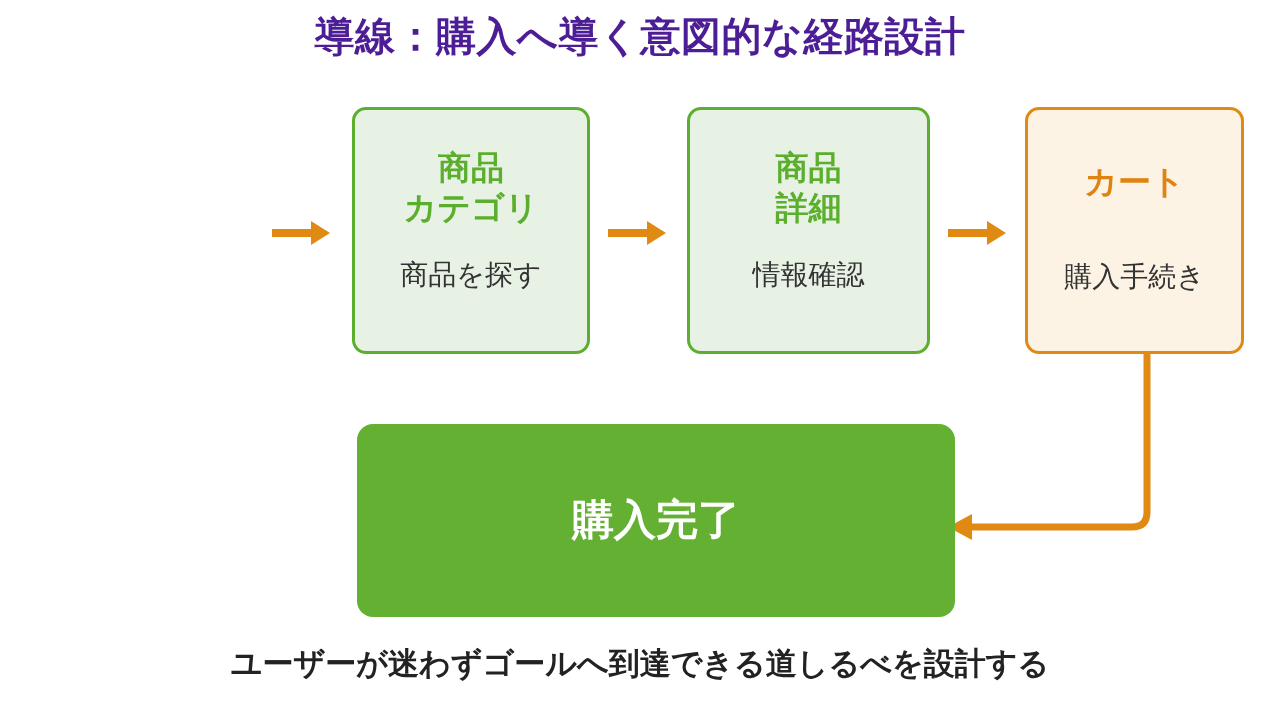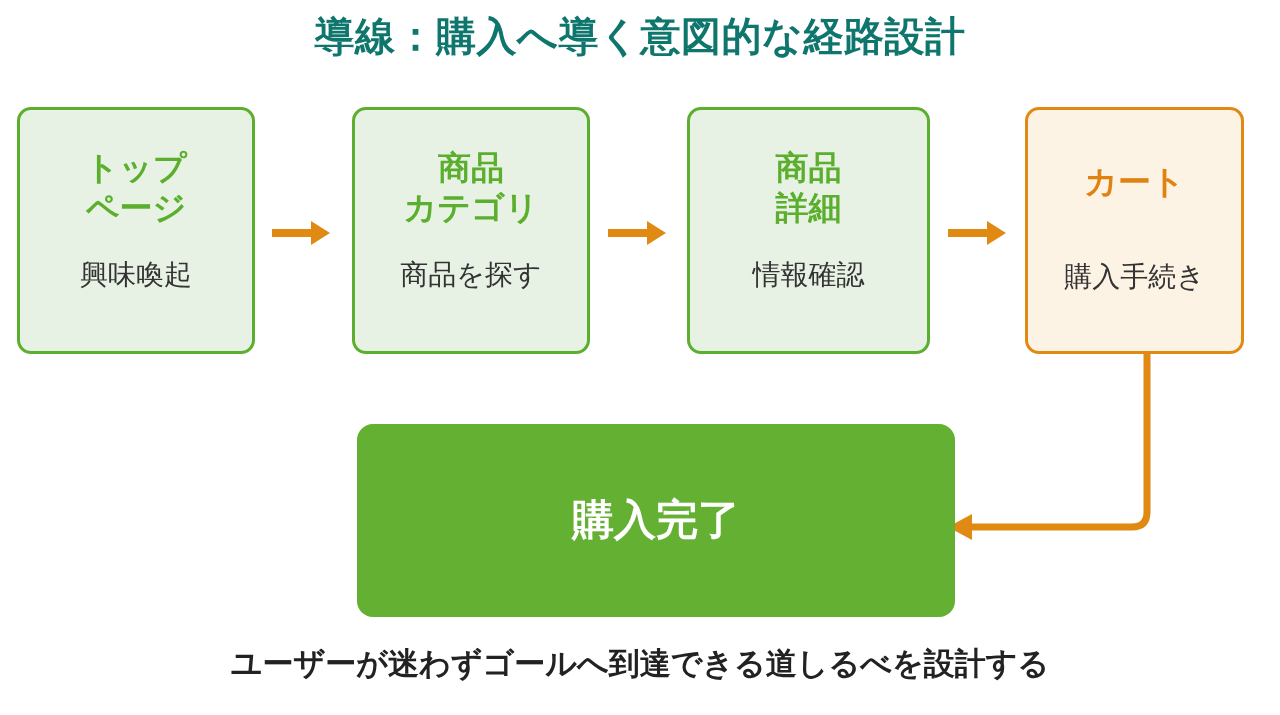--- a/index.html
+++ b/index.html
@@ -25,21 +25,21 @@
 
   
   .title {
     position: absolute;
     left: 0;
     top: 12px;
     width: 1280px;
     text-align: center;
     font-size: 40px;
     font-weight: bold;
-    color: #0f766e;
+    color: #4c1d95;
     letter-spacing: 0.5px;
     line-height: 1.2;
   }
 
   
   .stage {
     position: absolute;
     box-sizing: border-box;
     border-radius: 14px;
     border-width: 3px;
@@ -157,25 +157,20 @@
     line-height: 1.2;
   }
 </style>
 </head>
 <body>
 
 <div id="diagram">
 
   <div class="title">導線：購入へ導く意図的な経路設計</div>
 
-  <div class="stage green" id="stage-0">
-    <div class="stage-title">トップ
-ページ</div>
-    <div class="stage-sub">興味喚起</div>
-  </div>
 
   <div class="arrow-h" id="arrow-0">
     <svg width="62" height="42" viewBox="0 0 62 42" xmlns="http://www.w3.org/2000/svg">
       <path d="M2 17 H41 V9 L60 21 L41 33 V25 H2 Z" fill="#e08a13"></path>
     </svg>
   </div>
 
   <div class="stage green" id="stage-1">
     <div class="stage-title">商品
 カテゴリ</div>

